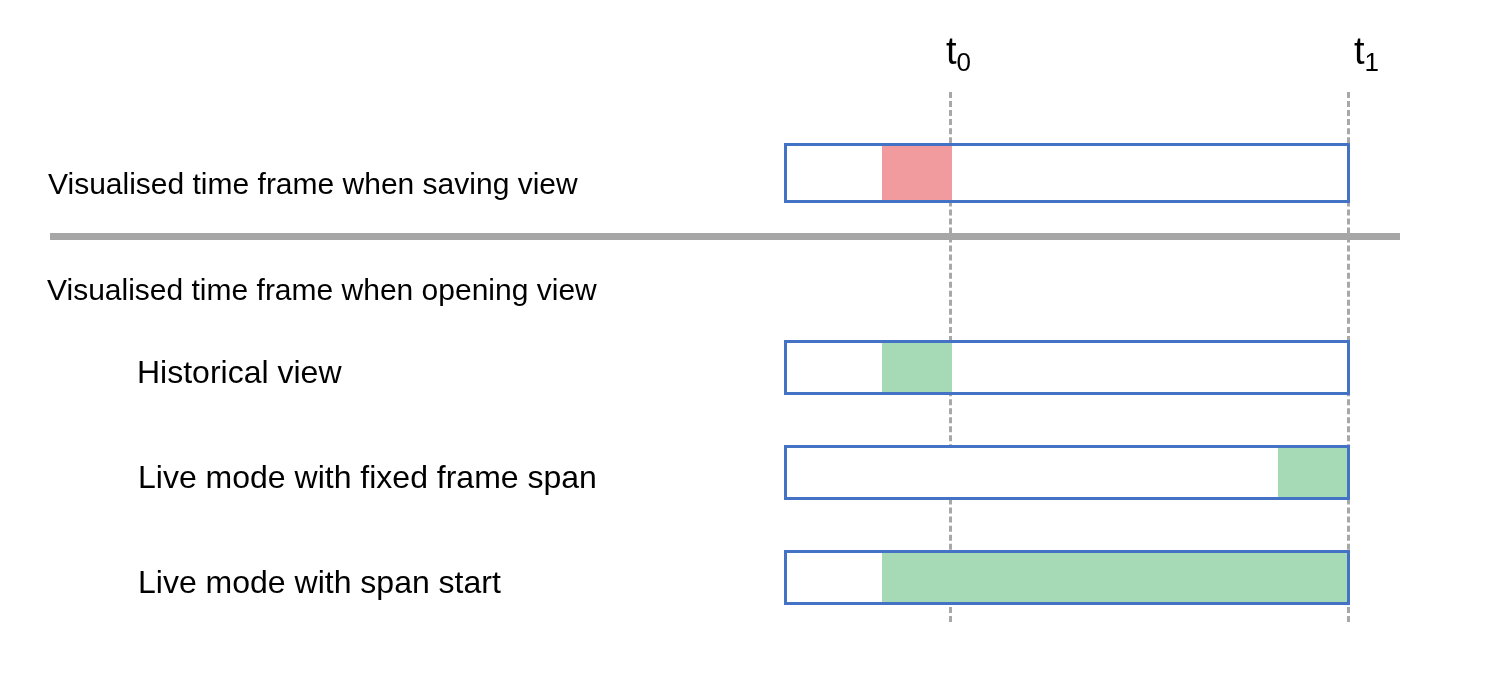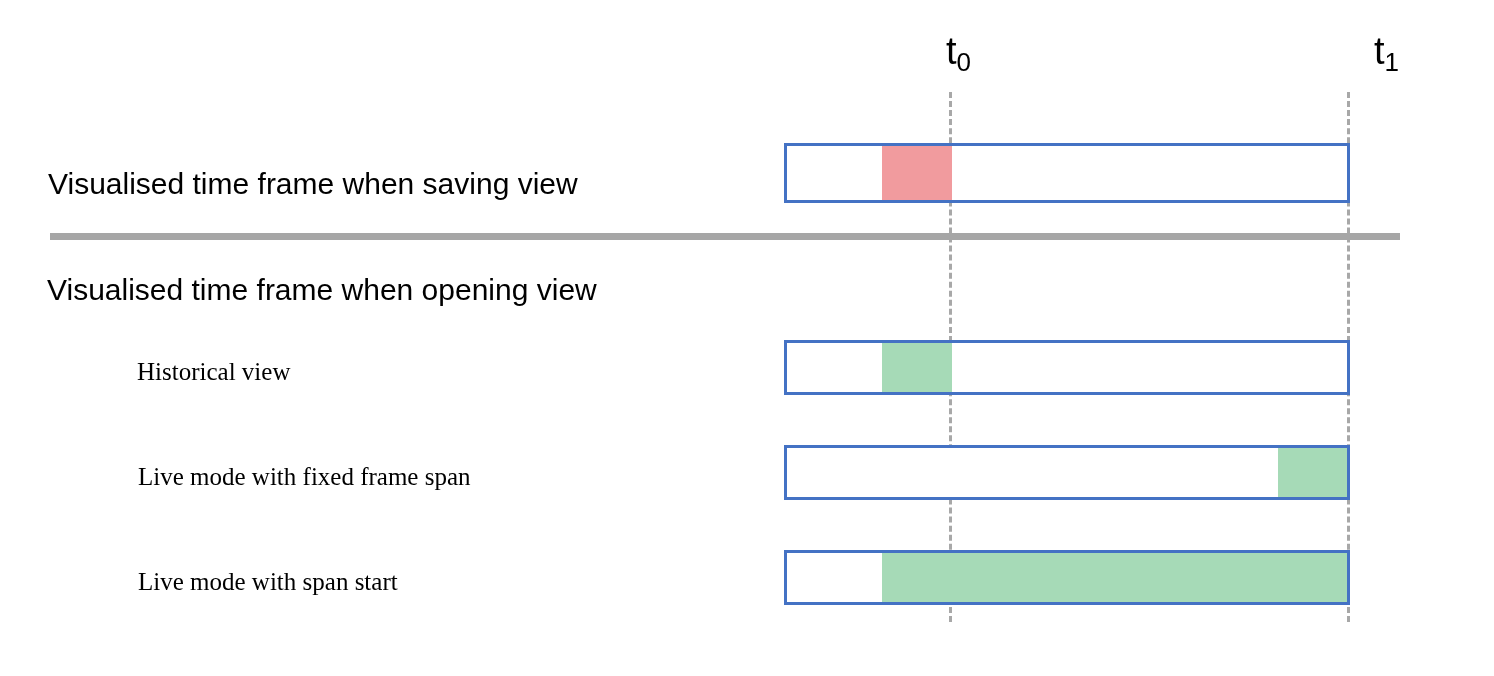--- a/index.html
+++ b/index.html
@@ -25,21 +25,21 @@
     font-weight: 400;
     color: var(--text, #000);
     white-space: nowrap;
   }
   .t-label sub {
     font-size: 26px;
     vertical-align: -7px;
     line-height: 0;
   }
   .t-label.t0 { left: 946px; }
-  .t-label.t1 { left: 1354px; margin-left: 20px; }
+  .t-label.t1 { left: 1354px; }
 
   
   .vline {
     position: absolute;
     top: 92px;
     height: 530px;
     width: 0;
     border-left: 3px dashed var(--dashed-line, #a8a8a8);
   }
   .vline.vt0 { left: 949px; }
@@ -51,24 +51,23 @@
     font-size: 30px;
     line-height: 36px;
     white-space: nowrap;
   }
   .header.saving  { left: 48px; top: 154px; margin-top: 12px; }
   .header.opening { left: 47px; top: 272px; }
 
   
   .row-label {
     position: absolute;
-    font-size: 25px;
+    font-size: 32px;
     line-height: 30px;
     white-space: nowrap;
-    font-family: Liberation Serif, serif;
   }
   .row-label.historical { left: 137px; top: 357px; }
   .row-label.timespan   { left: 138px; top: 462px; }
   .row-label.fixedstart { left: 138px; top: 567px; }
 
   
   .bar {
     position: absolute;
     left: 784px;
     width: 566px;

